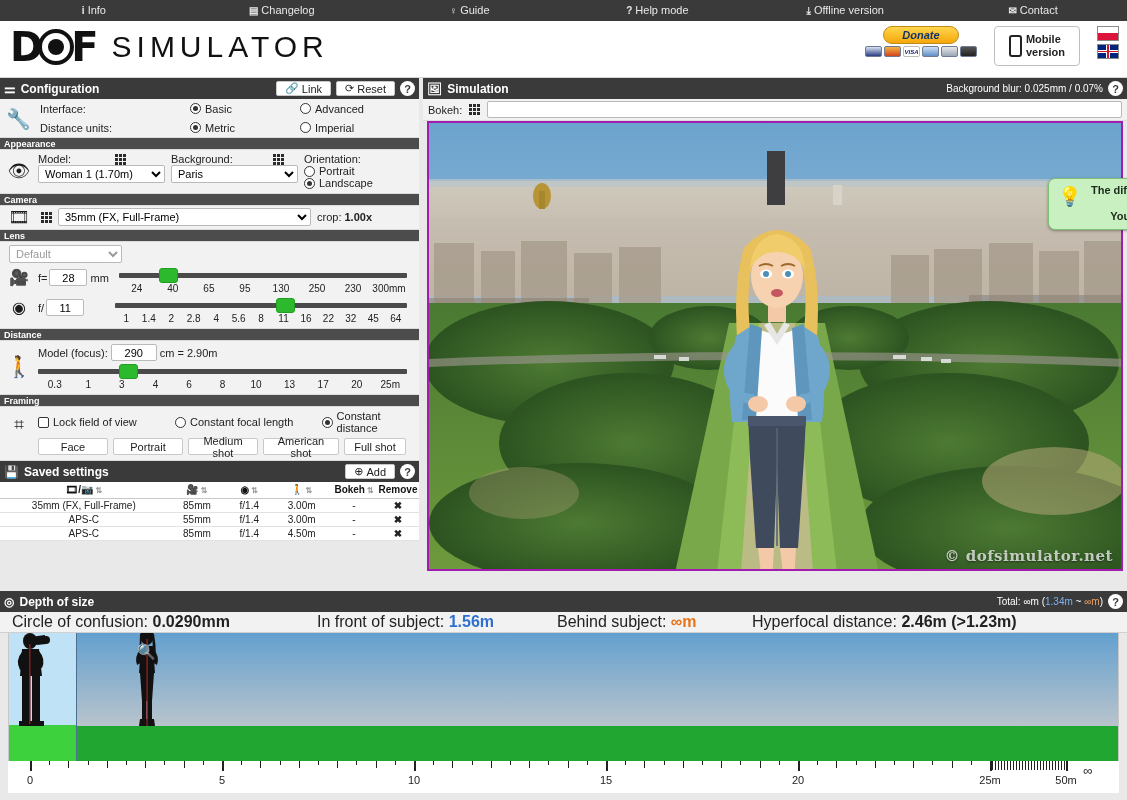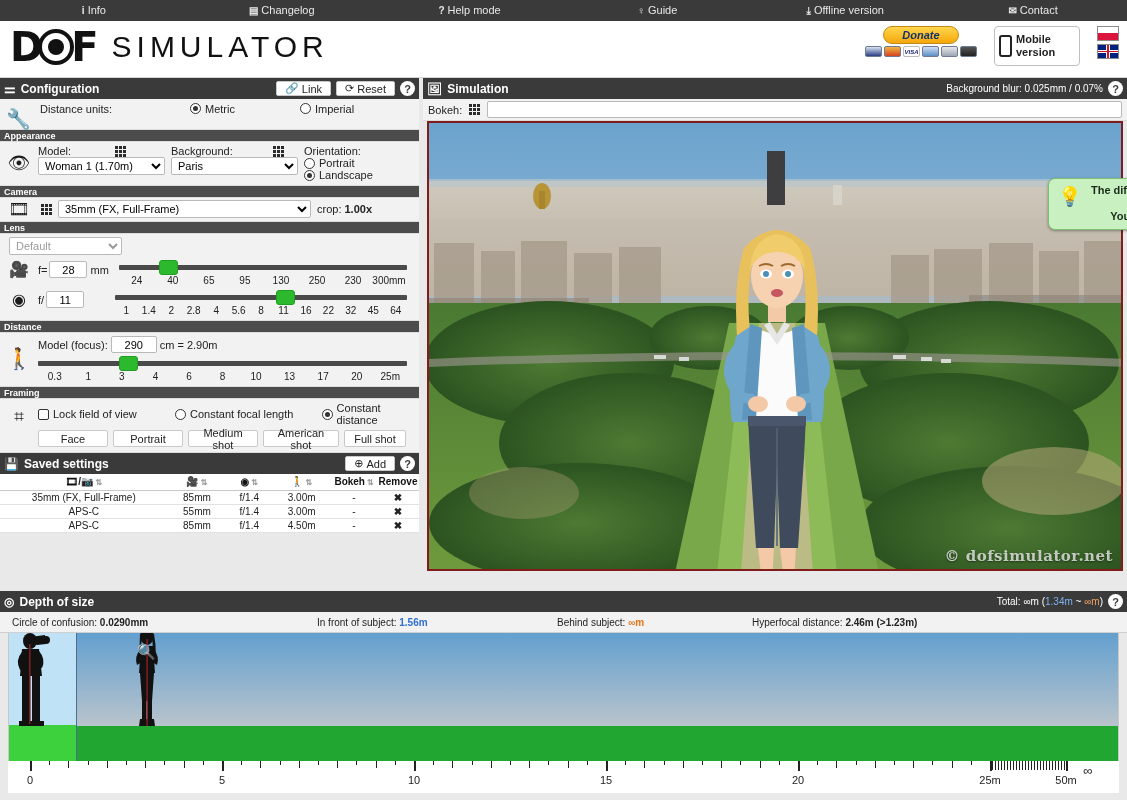--- a/index.html
+++ b/index.html
@@ -83,21 +83,21 @@
   }
   .c1 { background: linear-gradient(#d9e3f2,#2a3f83); }
   .c2 { background: linear-gradient(#f3b441,#d4441f); }
   .c3 { background: #fff; color: #1a1f71; border-color: #bbb; font-style: italic; font-size: 6px;}
   .c4 { background: linear-gradient(#cfe0f4,#5e8fc7); }
   .c5 { background: linear-gradient(#e8e8e8,#9aa6b5); }
   .c6 { background: linear-gradient(#555,#222); }
   .mobile-btn {
     width: 86px; height: 40px; border: 1px solid #bfbfbf; border-radius: 4px;
     background: #fff; display: flex; align-items: center; cursor: pointer;
-    padding: 0 4px; gap: 4px;
+    padding: 0 4px; gap: 4px; justify-content: center;
   }
   .phone-ic {
     width: 13px; height: 22px; border: 2px solid #222; border-radius: 3px;
     flex: none;
   }
   .mobile-btn .lbl { font-size: 11px; font-weight: bold; line-height: 13px; color:#222;}
   .flags { display: flex; flex-direction: column; gap: 3px; }
   .flag { width: 22px; height: 15px; border: 1px solid #8a8a8a; }
   .flag-pl { background: linear-gradient(to bottom, #fff 0 50%, #dc143c 50% 100%); }
   .flag-gb {
@@ -206,21 +206,21 @@
   #sim { position: absolute; left: 423px; top: 78px; width: 704px; }
   #bokeh-row {
     background: #f2f2f2; height: 22px; display: flex; align-items: center;
     padding: 0 5px; gap: 4px; border-bottom: 1px solid #dcdcdc;
   }
   #bokeh-input {
     flex: 1; height: 17px; background: #fff;
     border: 1px solid #b9b9b9; border-radius: 2px;
   }
   #sim-img-wrap {
-    margin: 0 4px; height: 450px; border: 2px solid #7f1d1d;
+    margin: 0 4px; height: 450px; border: 2px solid #a21caf;
     position: relative; overflow: hidden; background: #8fb8d8;
   }
   #tooltip {
     position: absolute; left: 625px; top: 100px; width: 283px;
     background: #c9f0c1; border: 1px solid #7fbf73; border-radius: 7px;
     padding: 5px 8px 6px 34px; font-size: 11px; font-weight: bold;
     color: #1b2b1b; text-align: center; z-index: 30; line-height: 13px;
     box-shadow: 0 1px 3px rgba(0,0,0,.35);
   }
   #tooltip .bulb {
@@ -229,21 +229,21 @@
   .watermark {
     position: absolute; right: 8px; bottom: 4px;
     color: rgba(255,255,255,.72); font-size: 15px; font-weight: bold;
     font-family: "DejaVu Serif", serif; letter-spacing: .5px;
     text-shadow: 0 1px 2px rgba(0,0,0,.5);
   }
   
   #dof { position: absolute; left: 0; top: 591px; width: 1127px; }
   #dof-info {
     background: #f2f2f2; height: 21px; display: flex; align-items: center;
-    font-size: 10px; border-bottom: 1px solid #d0d0d0;
+    font-size: 16px; border-bottom: 1px solid #d0d0d0;
   }
   #dof-info > div { padding-left: 12px; }
   .blue { color: #2f6fd0; font-weight: bold; }
   .orange { color: #e8741a; font-weight: bold; }
   #dof-canvas {
     height: 128px; position: relative; overflow: hidden;
     margin: 0 8px; border-left: 1px solid #c8c8c8; border-right: 1px solid #c8c8c8;
   }
   #sky {
     position: absolute; inset: 0 0 35px 0;
@@ -274,24 +274,24 @@
 <body>
 
 <div id="topnav">
   <div class="navitem">
     <span class="ic">i</span><span>Info</span>
   </div>
   <div class="navitem">
     <span class="ic">▤</span><span>Changelog</span>
   </div>
   <div class="navitem">
+    <span class="ic">♀</span><span>Guide</span>
+  </div>
+  <div class="navitem">
     <span class="ic">?</span><span>Help mode</span>
-  </div>
-  <div class="navitem">
-    <span class="ic">♀</span><span>Guide</span>
   </div>
   <div class="navitem">
     <span class="ic">⤓</span><span>Offline version</span>
   </div>
   <div class="navitem">
     <span class="ic">✉</span><span>Contact</span>
   </div>
 </div>
 
 <div id="header">
@@ -338,20 +338,31 @@
         <span>⟳</span>
         <span>Reset</span>
       </div>
     <div class="help-circ">?</div>
   </div>
 
   <div class="cfg-body">
     <div style="display:flex">
       <div class="glyph-col" style="padding-top:10px">🔧</div>
       <div style="flex:1">
+        <div class="row">
+          <span class="lbl" style="width:150px">Interface:</span>
+          <span class="opt" style="width:110px">
+              <span class="radio on"></span>
+              <span>Basic</span>
+            </span>
+          <span class="opt">
+              <span class="radio"></span>
+              <span>Advanced</span>
+            </span>
+        </div>
         <div class="row">
           <span class="lbl" style="width:150px">Distance units:</span>
           <span class="opt" style="width:110px">
               <span class="radio on"></span>
               <span>Metric</span>
             </span>
           <span class="opt">
               <span class="radio"></span>
               <span>Imperial</span>
             </span>

